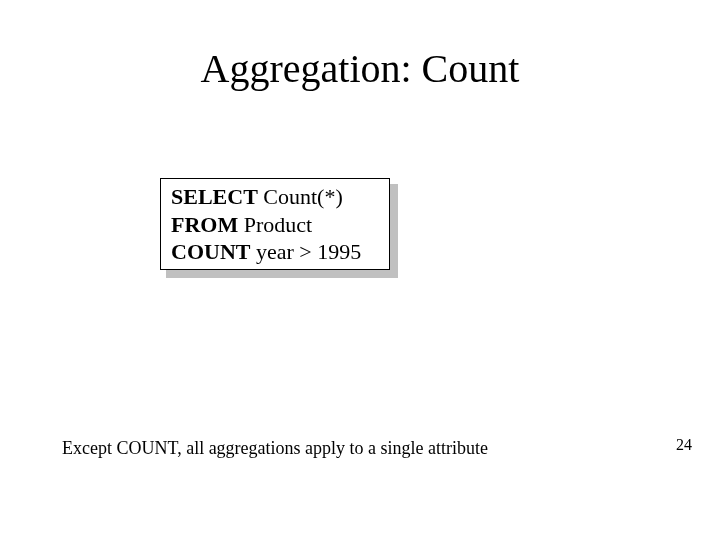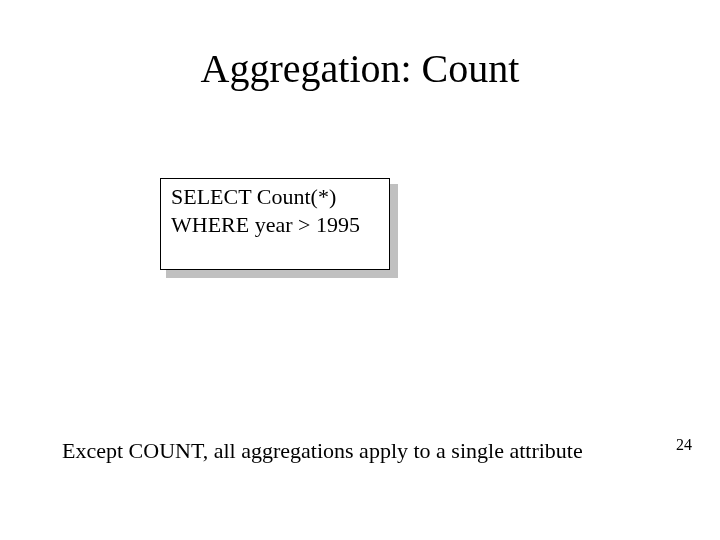--- a/index.html
+++ b/index.html
@@ -46,46 +46,47 @@
     height: 92px;
     border: 1.5px solid #000;
     background: #fff;
     padding: 4px 10px 4px 10px;
     box-sizing: border-box;
     font-size: 22px;
     line-height: 1.25;
     white-space: nowrap;
   }
   .code-line { display: block; }
-  .kw { color: #000; }
+  .kw { color: #000; font-weight: bold; }
   .note {
     position: absolute;
     top: 438px;
     left: 62px;
-    font-size: 22px;
+    font-size: 18px;
   }
   .page-num {
     position: absolute;
     bottom: 10px;
     right: 28px;
     font-size: 16px;
   }
 </style>
 </head>
 <body>
 
 <div class="slide">
 
   <div class="title">Aggregation: Count</div>
 
   <div class="code-box-wrap">
     <div class="code-shadow"></div>
     <div class="code-box">
       <span class="code-line"><span class="kw">SELECT</span><span>  Count(*)</span></span>
-      <span class="code-line"><span class="kw">WHERE</span><span>  year &gt; 1995</span></span>
+      <span class="code-line"><span class="kw">FROM</span><span>     Product</span></span>
+      <span class="code-line"><span class="kw">COUNT</span><span>  year &gt; 1995</span></span>
     </div>
   </div>
 
   <div class="note">Except COUNT, all aggregations apply to a single attribute</div>
 
   <div class="page-num">24</div>
 
 </div>
 
 </body></html>

